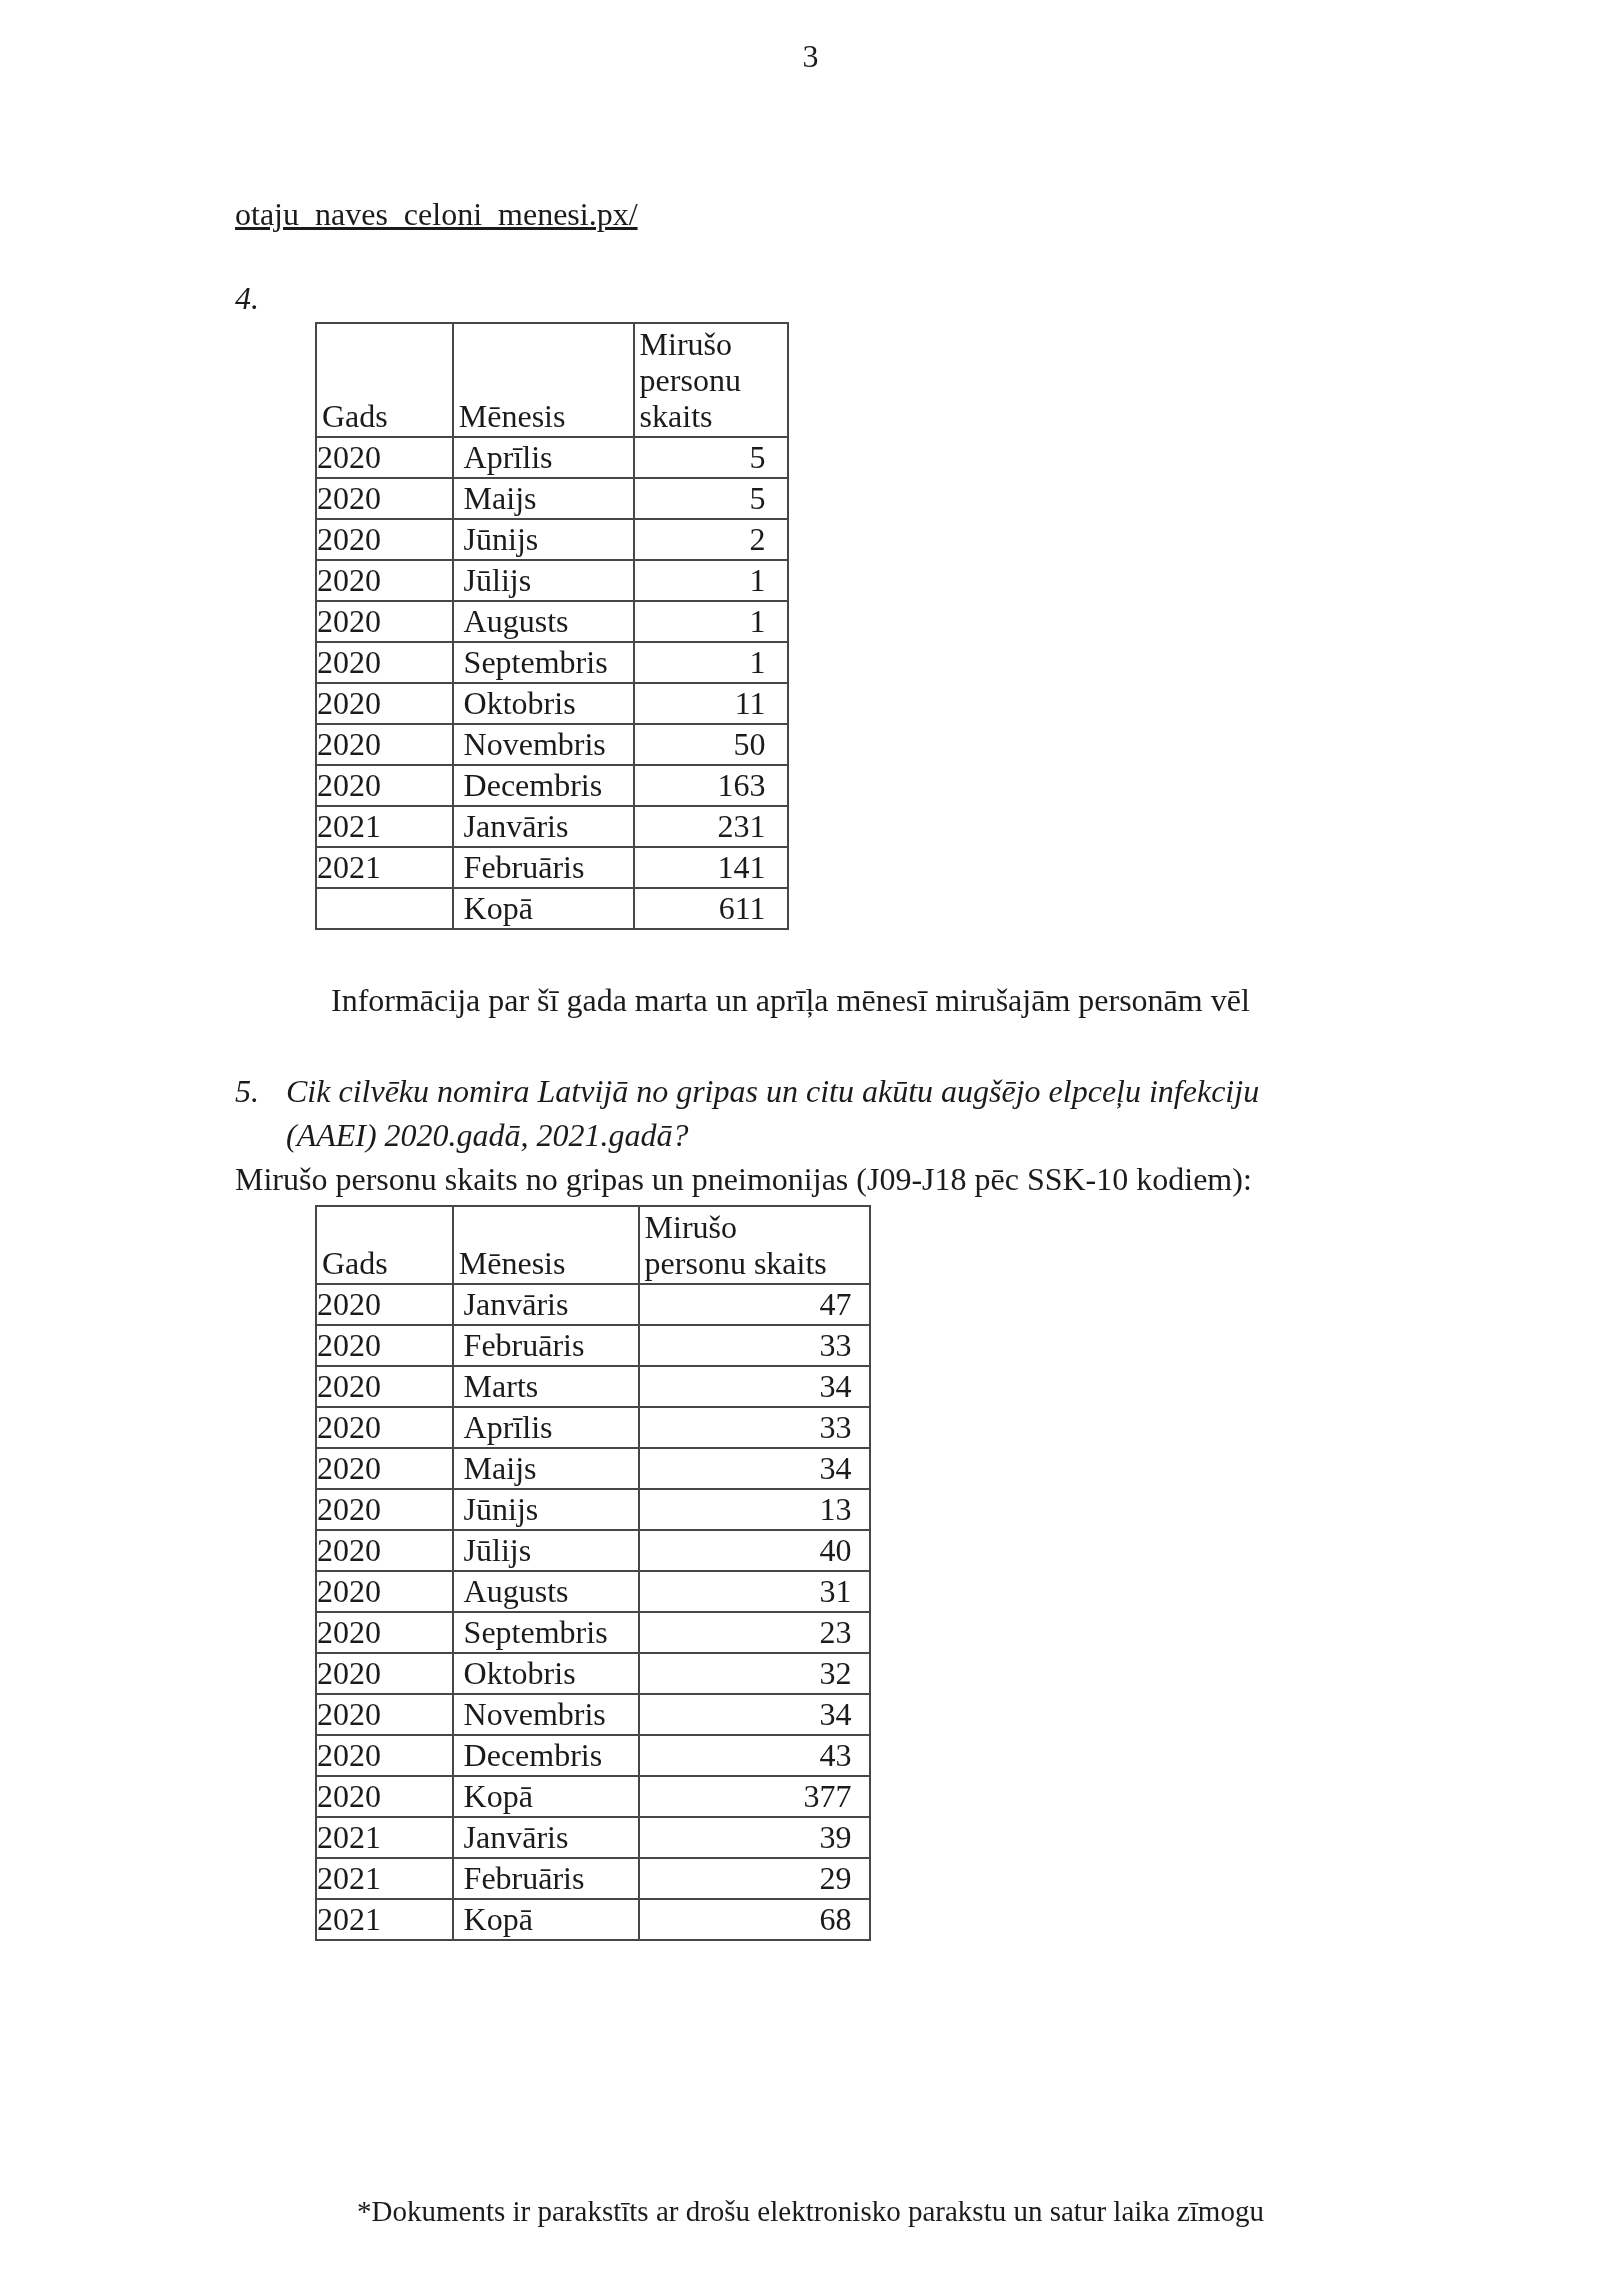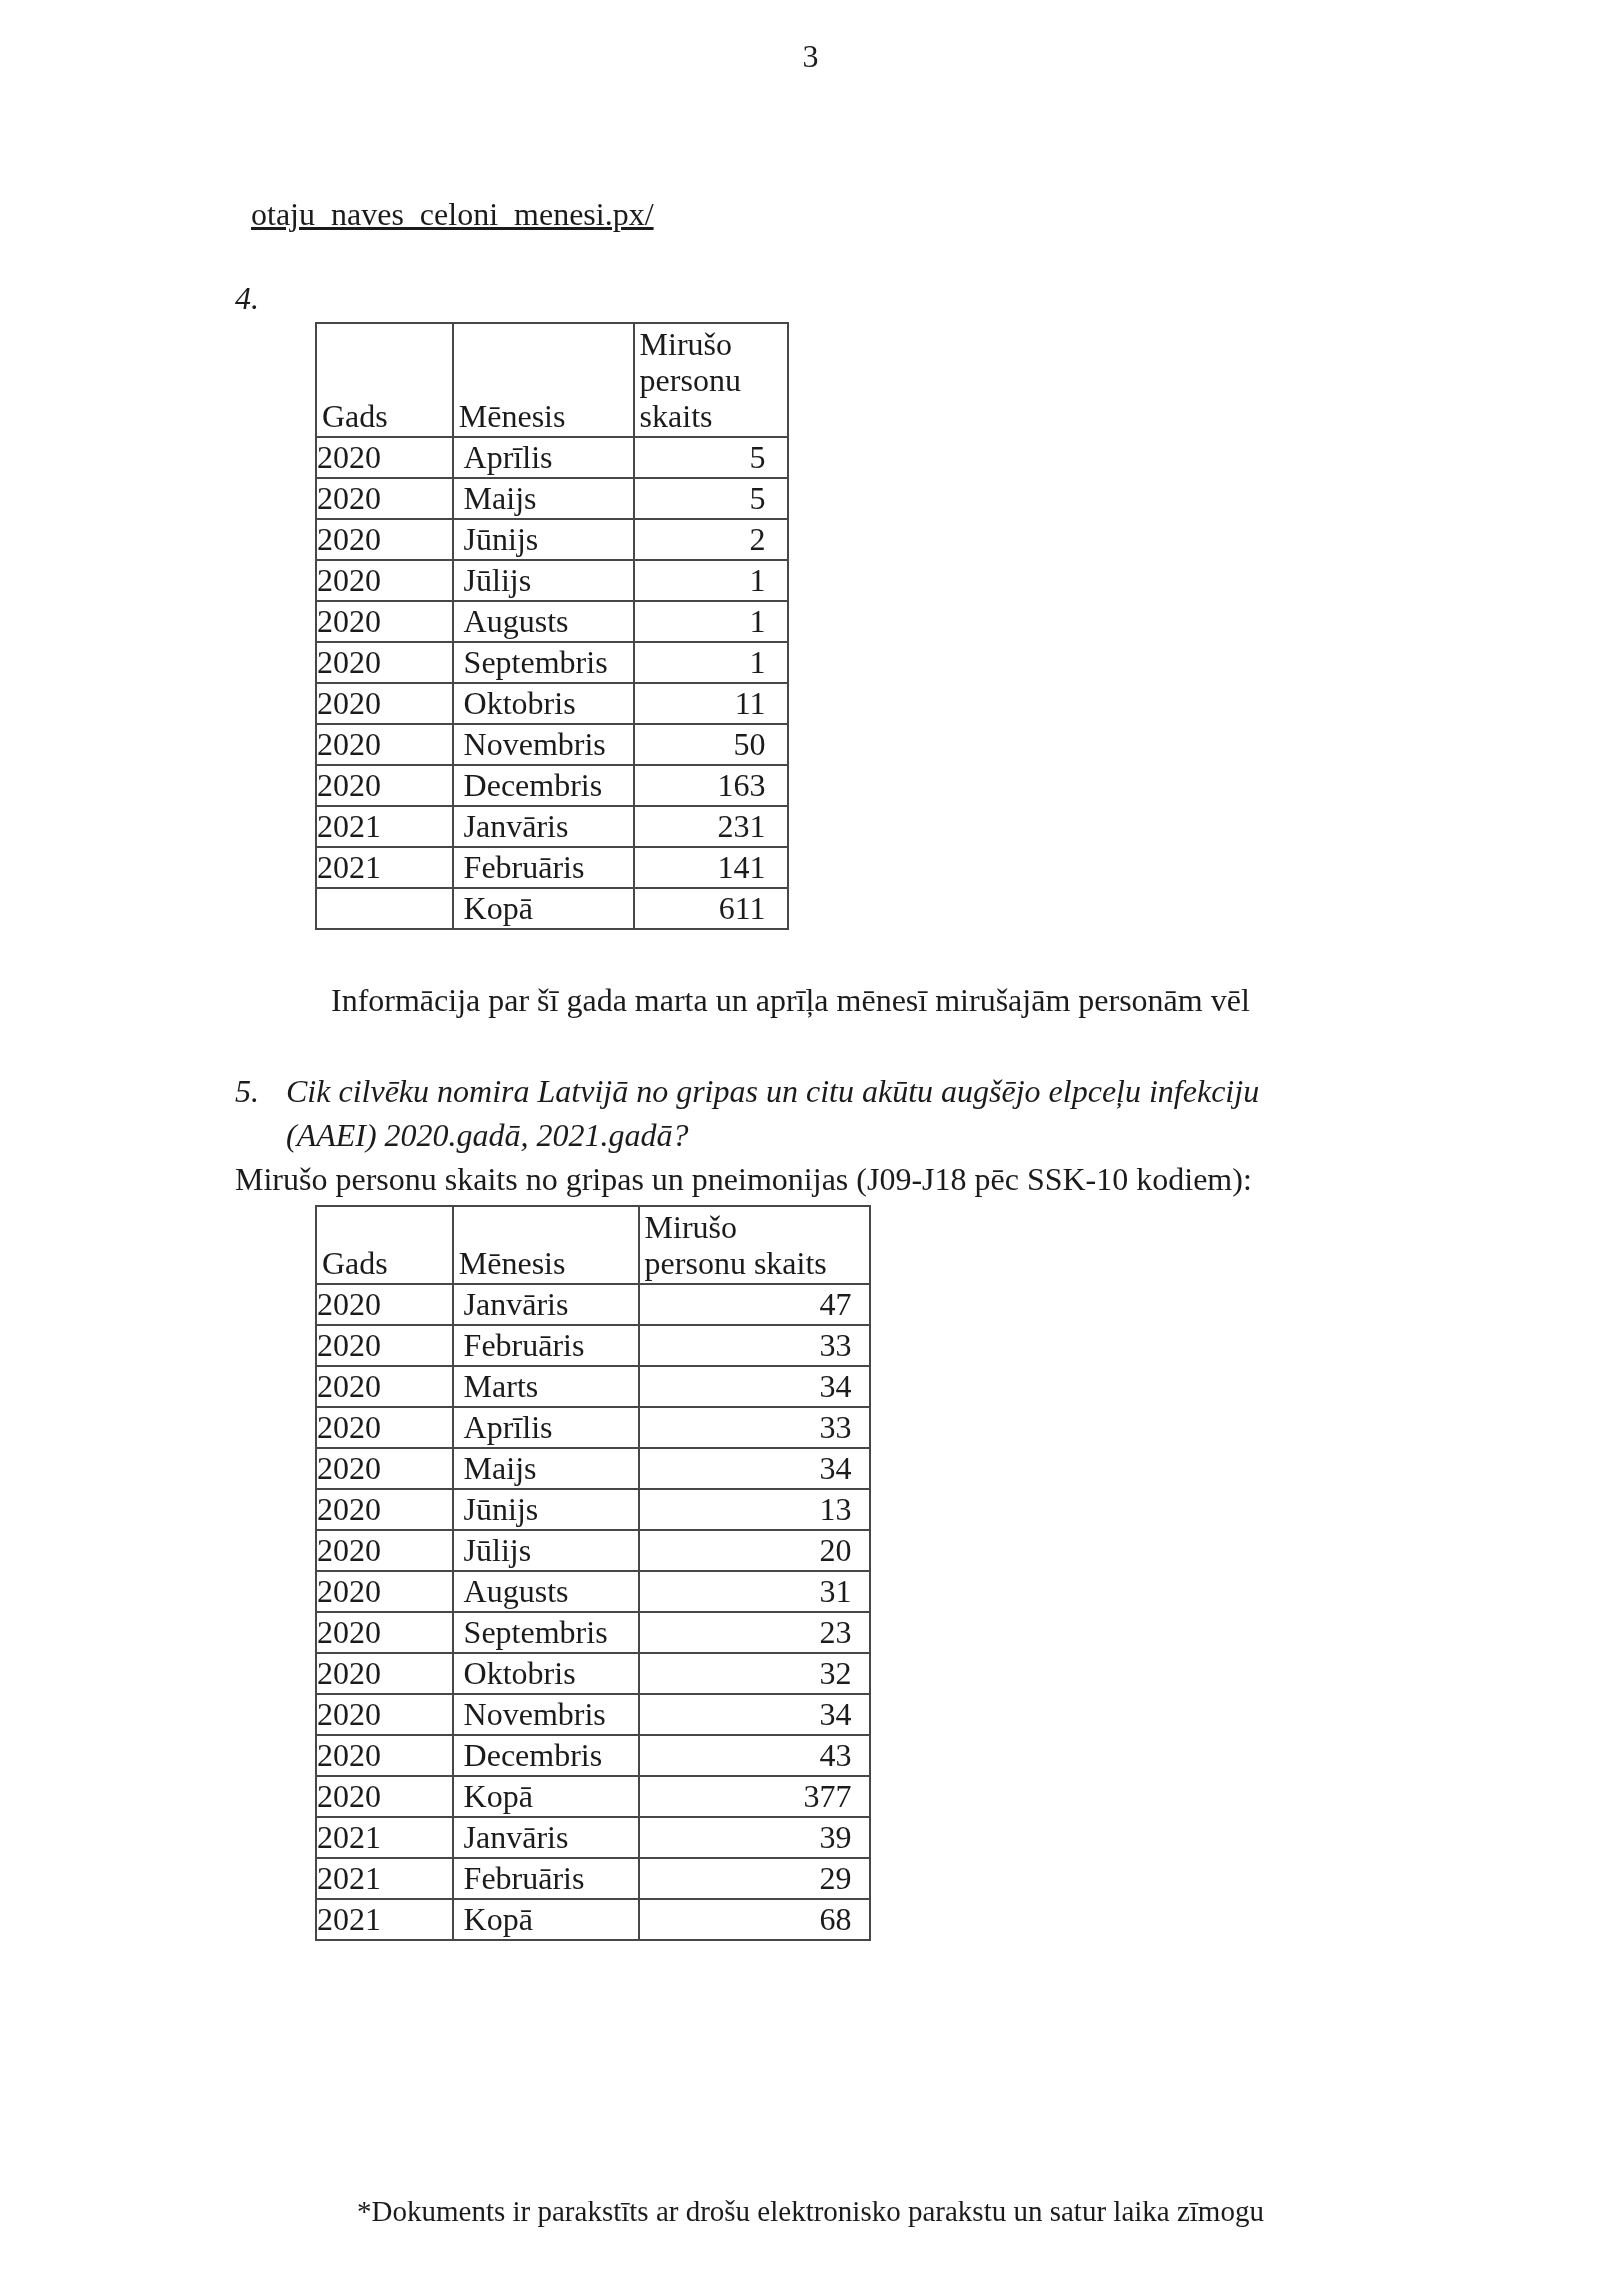--- a/index.html
+++ b/index.html
@@ -26,21 +26,20 @@
     margin: 0 147px 0 235px;
   }
   .link-line {
     margin-top: 118px;
     line-height: 41px;
   }
   .link-line .link {
     color: #1b1b1b;
     text-decoration: underline;
     cursor: pointer;
-    margin-left: 16px;
   }
   .question {
     display: flex;
     font-style: italic;
     line-height: 44px;
   }
   .q-number {
     flex: 0 0 51px;
   }
   .q4 { margin-top: 41px; }
@@ -237,21 +236,21 @@
             <td class="col-skaits">34</td>
           </tr>
           <tr>
             <td class="col-gads">2020</td>
             <td class="col-menesis">Jūnijs</td>
             <td class="col-skaits">13</td>
           </tr>
           <tr>
             <td class="col-gads">2020</td>
             <td class="col-menesis">Jūlijs</td>
-            <td class="col-skaits">20</td>
+            <td class="col-skaits">40</td>
           </tr>
           <tr>
             <td class="col-gads">2020</td>
             <td class="col-menesis">Augusts</td>
             <td class="col-skaits">31</td>
           </tr>
           <tr>
             <td class="col-gads">2020</td>
             <td class="col-menesis">Septembris</td>
             <td class="col-skaits">23</td>

